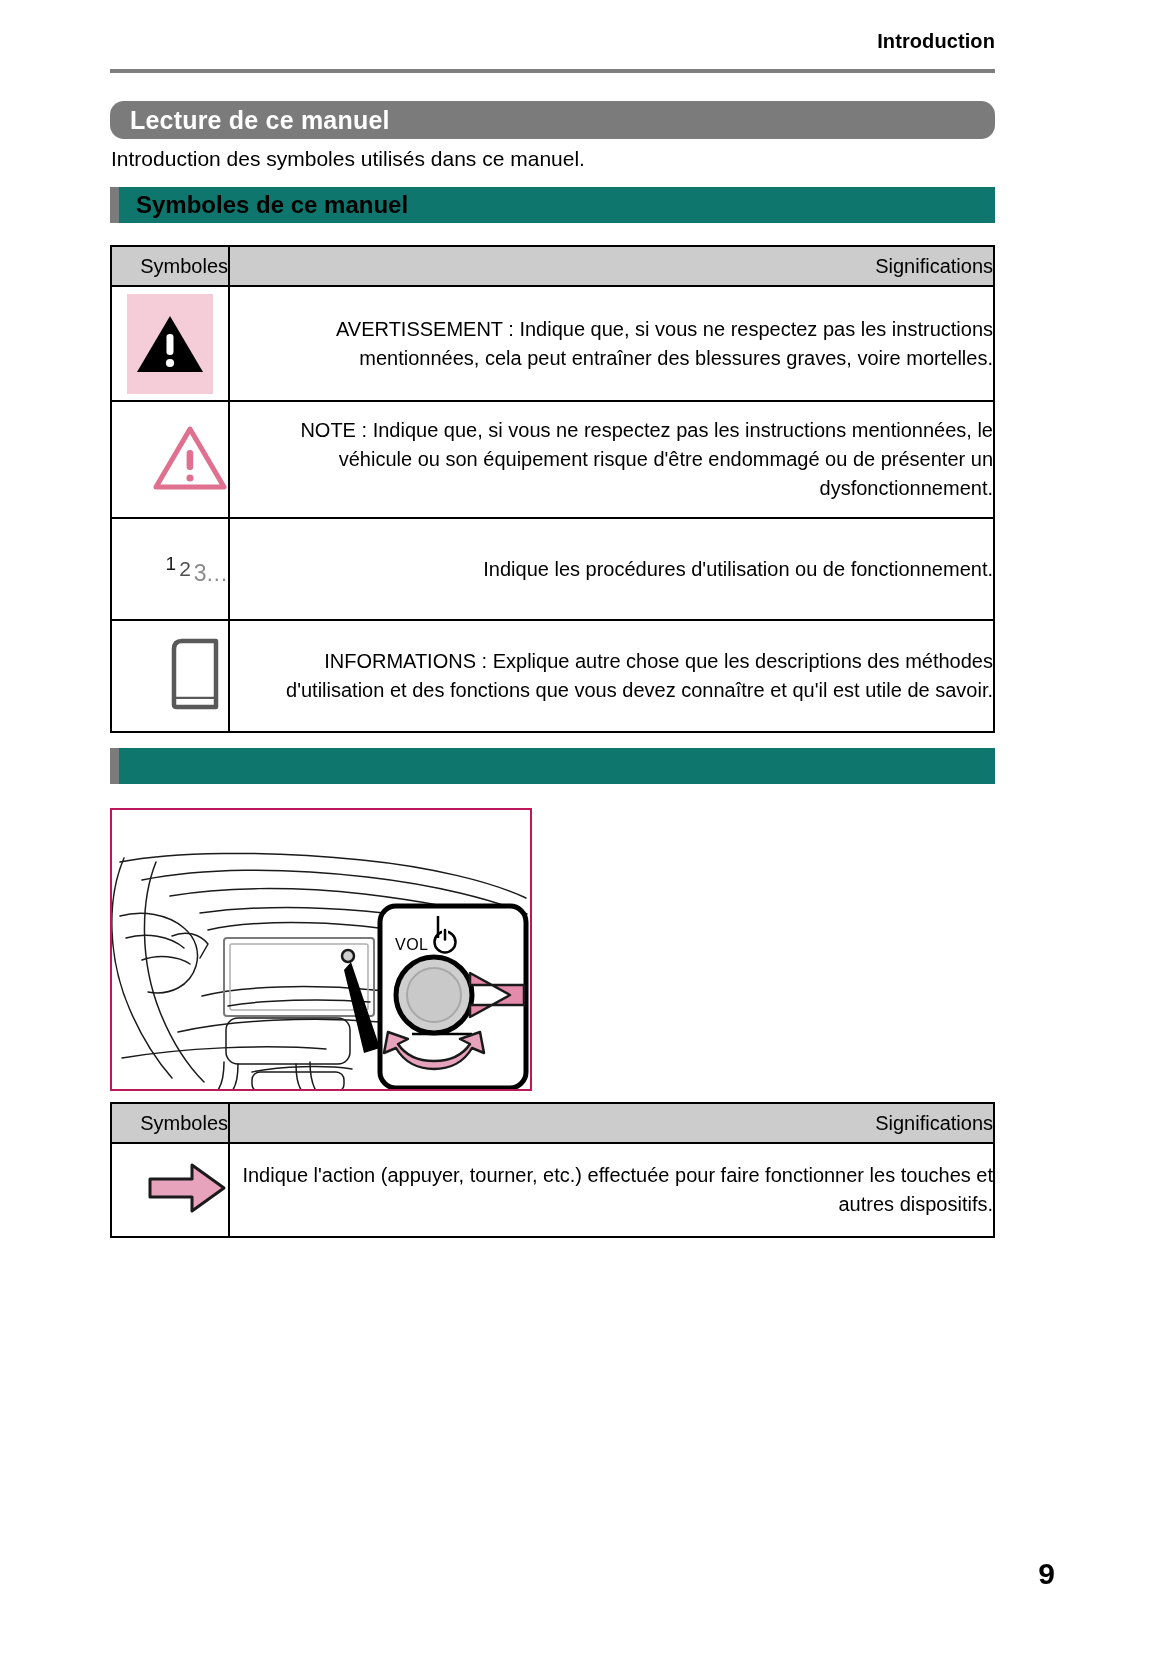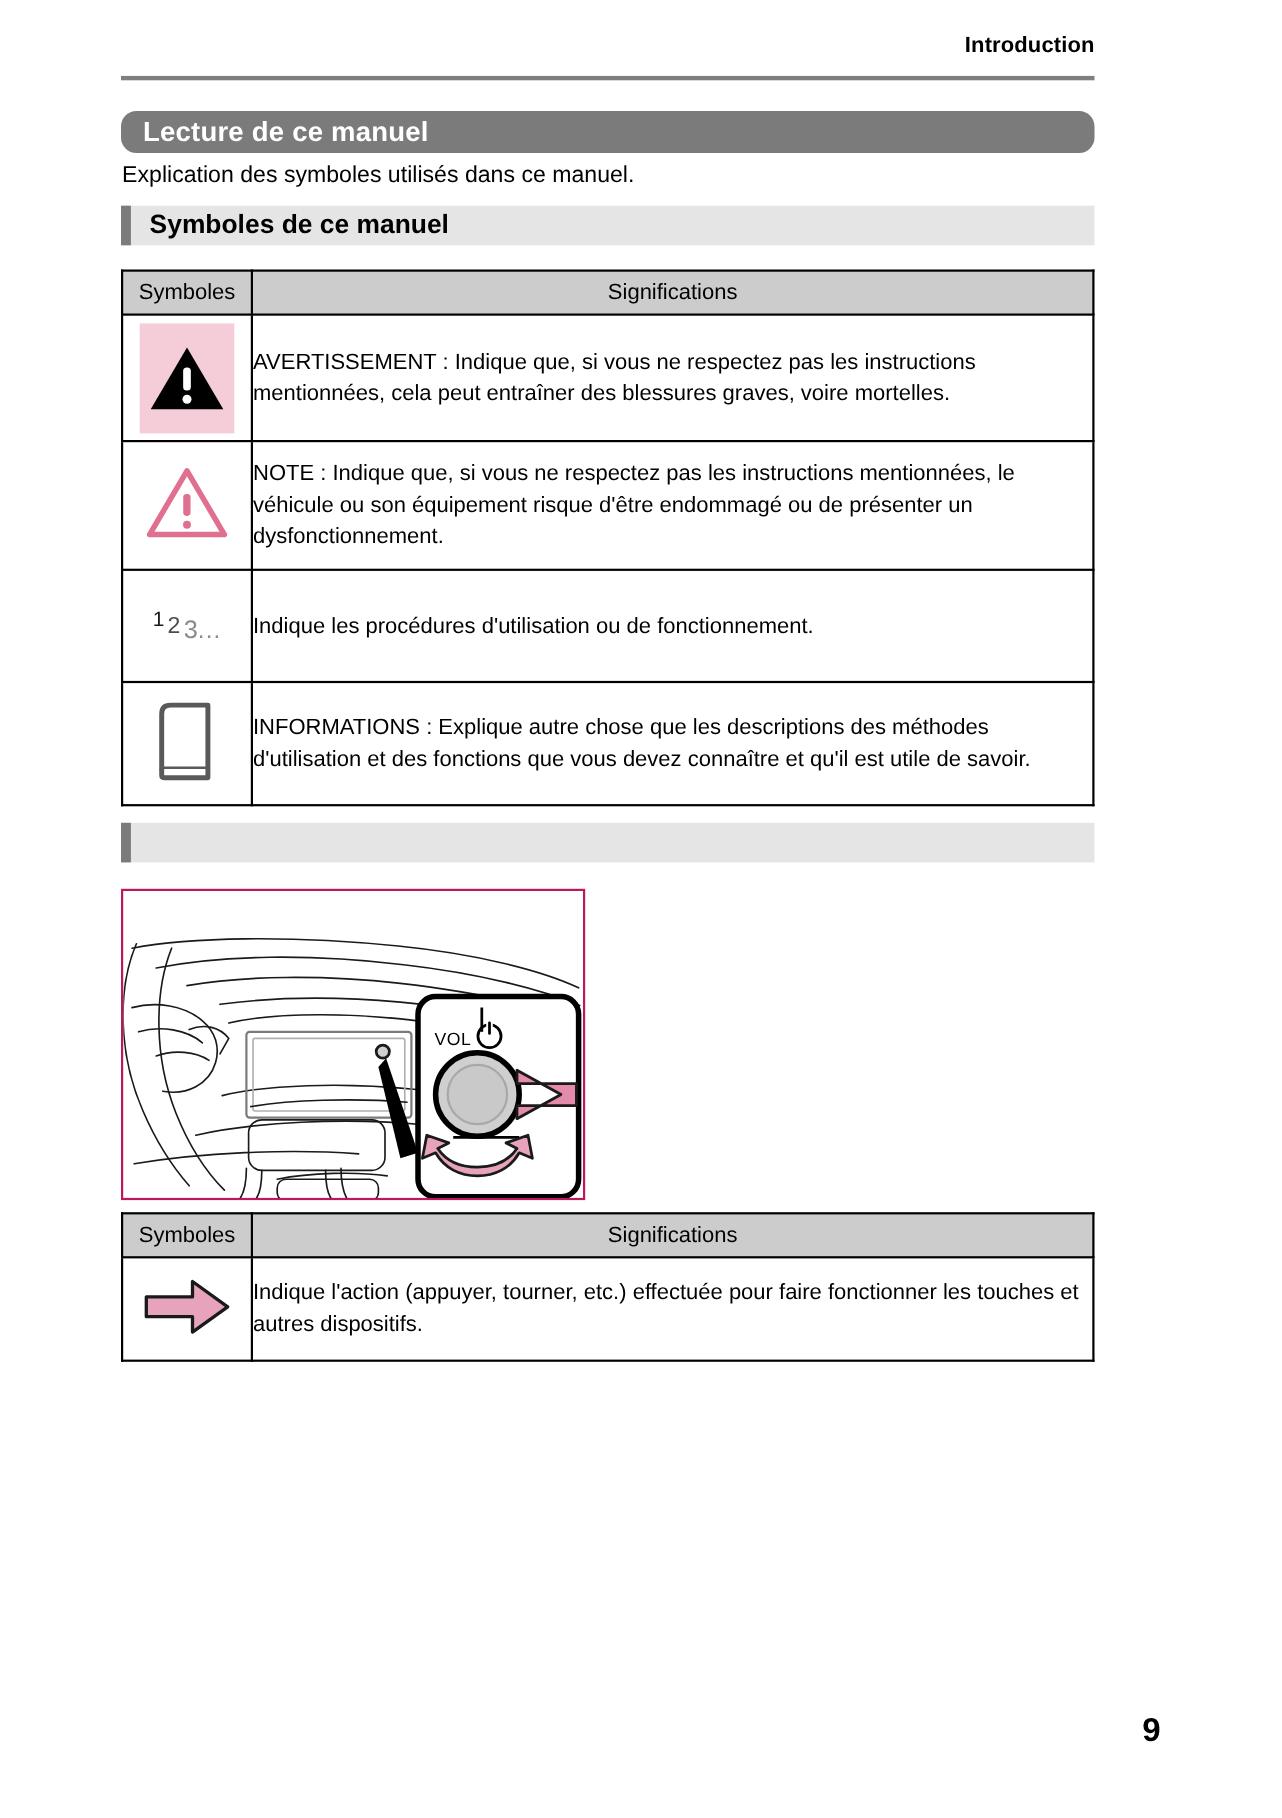--- a/index.html
+++ b/index.html
@@ -75,21 +75,21 @@
     line-height: 30px;
   }
 
   
   .section-bar {
     position: absolute;
     left: 110px;
     top: 187px;
     width: 885px;
     height: 36px;
-    background: #e5e5e5;
+    background: #0f766e;
     display: flex;
     align-items: center;
     box-sizing: border-box;
   }
   .section-bar .tab {
     width: 9px;
     height: 36px;
     background: #7b7b7b;
     flex: none;
   }
@@ -110,20 +110,21 @@
     background: #ffffff;
   }
   .sym-table.top { left: 110px; top: 245px; width: 885px; }
   .sym-table.bottom { left: 110px; top: 1102px; width: 885px; }
 
   .sym-table th,
   .sym-table td {
     border: 2px solid #000000;
     vertical-align: middle;
     padding: 0;
+    text-align: right;
   }
   .sym-table thead th {
     background: #cccccc;
     font-size: 20px;
     font-weight: normal;
     height: 38px;
     line-height: 38px;
   }
   .col-sym { width: 118px; }
   .col-mean { width: auto; }
@@ -194,21 +195,21 @@
 
 <div class="page">
 
   <div class="running-header">Introduction</div>
   <div class="header-rule"></div>
 
   <div class="chapter-bar">
     <span class="t">Lecture de ce manuel</span>
   </div>
 
-  <div class="intro-text">Explication des symboles utilisés dans ce manuel.</div>
+  <div class="intro-text">Introduction des symboles utilisés dans ce manuel.</div>
 
   <div class="section-bar">
     <span class="tab"></span>
     <span class="t">Symboles de ce manuel</span>
   </div>
 
   <table class="sym-table top">
     <colgroup>
       <col class="col-sym">
         <col class="col-mean">

